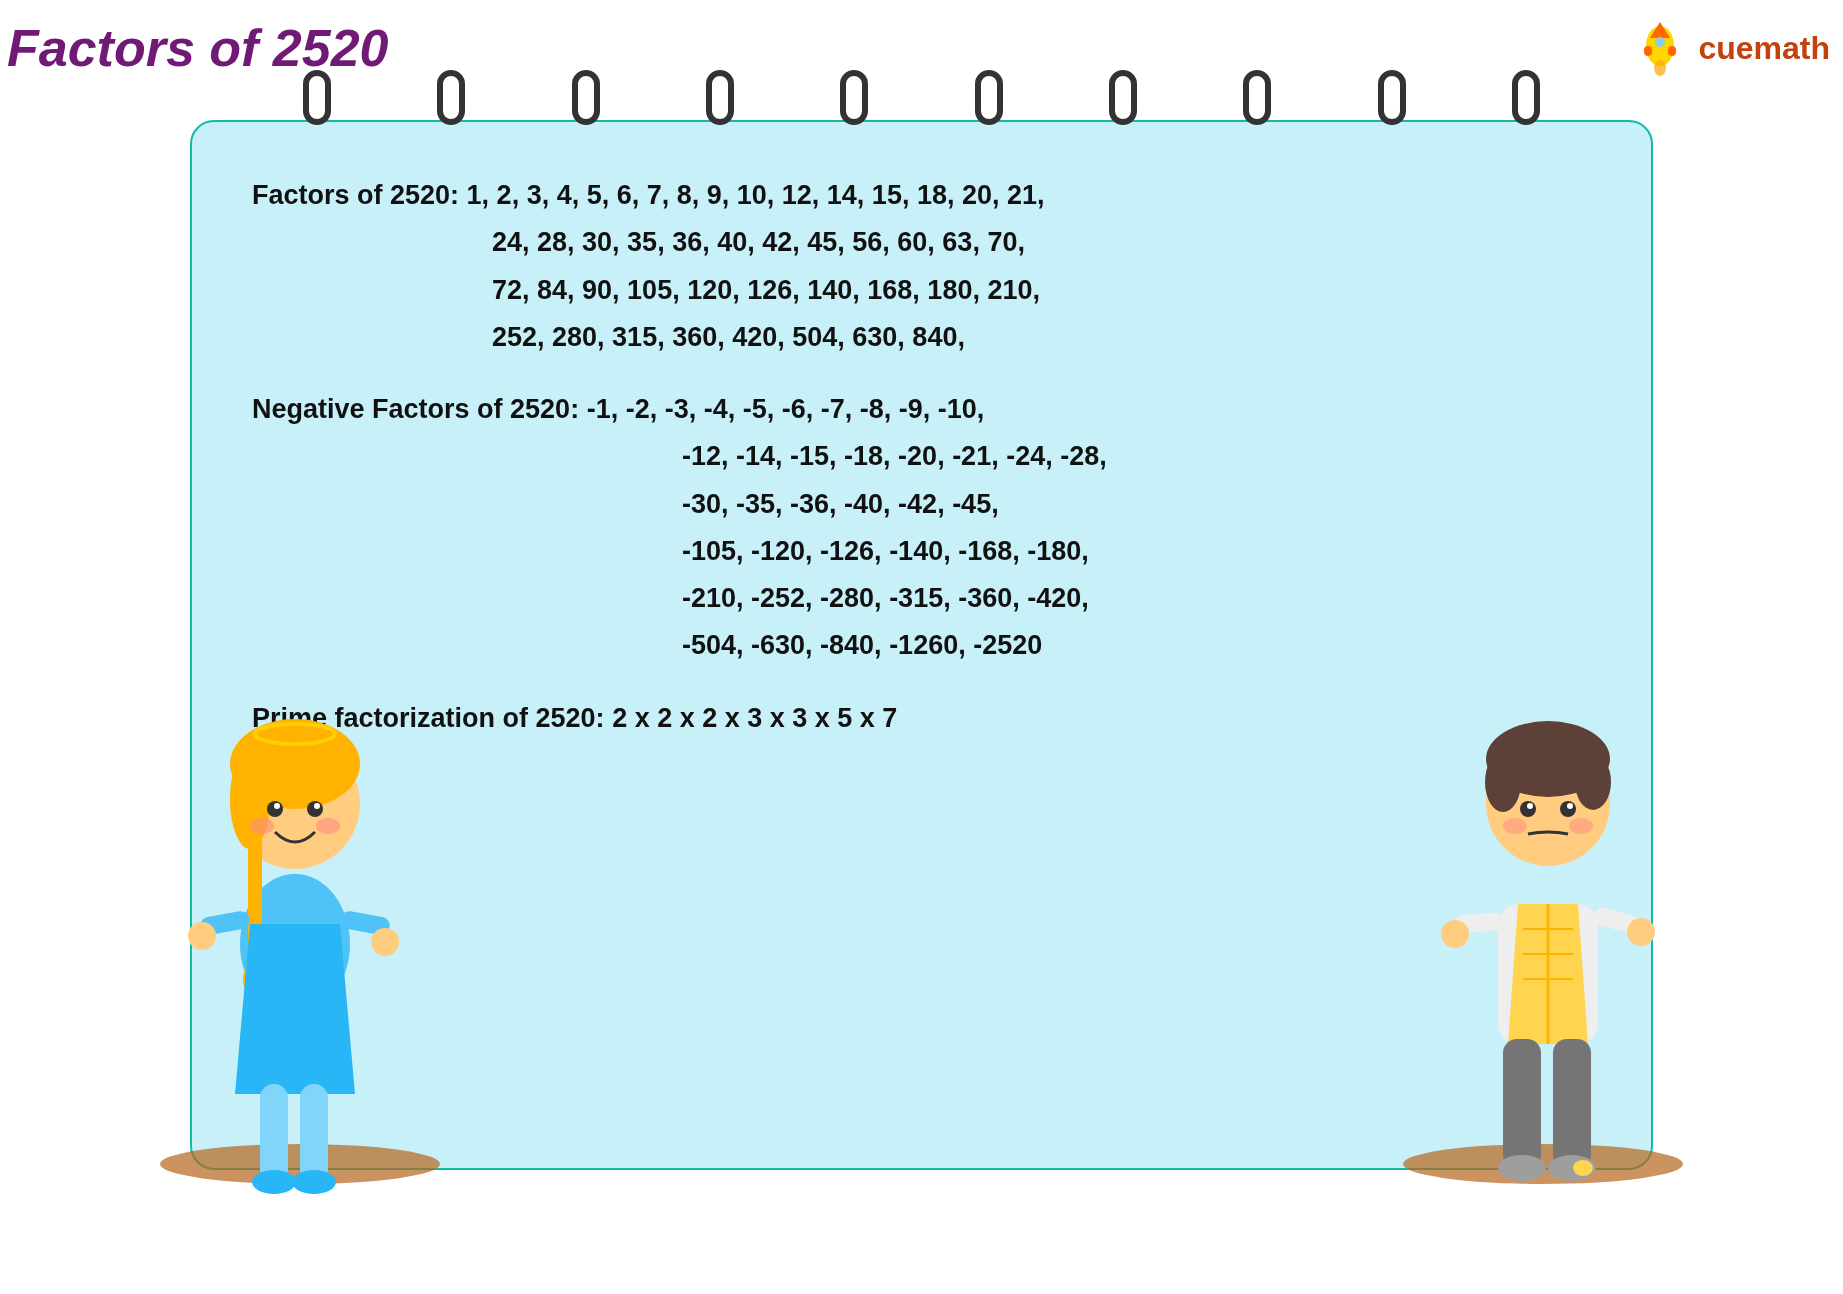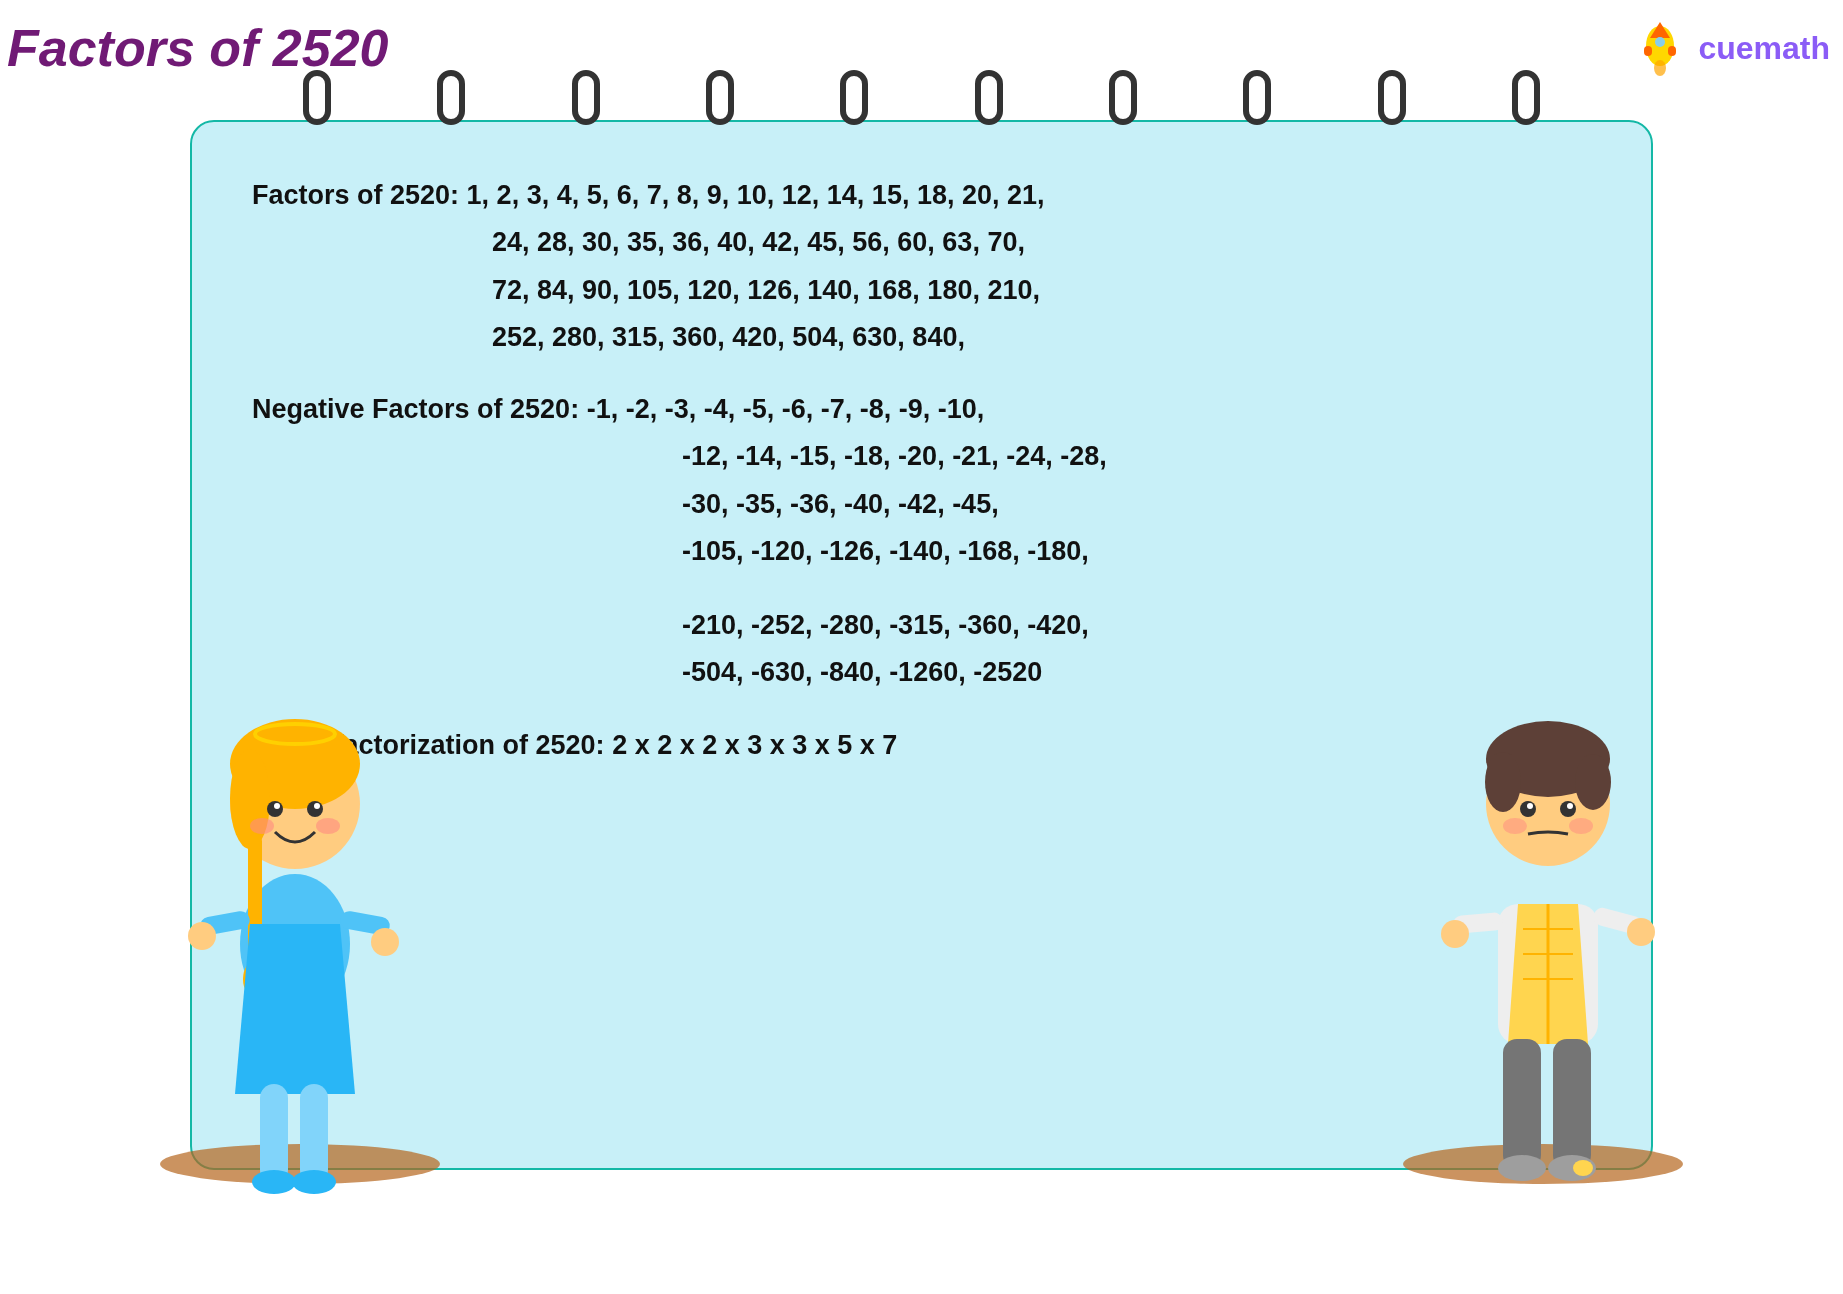--- a/index.html
+++ b/index.html
@@ -42,21 +42,21 @@
     }
 
     .logo-rocket {
       width: 60px;
       height: 60px;
     }
 
     .logo-text {
       font-size: 32px;
       font-weight: bold;
-      color: #8b5cf6;
+      color: #c2410c;
     }
 
     
     .notebook-container {
       position: absolute;
       top: 100px;
       left: 190px;
       right: 190px;
       bottom: 80px;
     }
@@ -204,21 +204,21 @@
       </div>
     </div>
 
     <div class="section">
       <div class="content-text">
         <span>Negative Factors of 2520:</span>
         <span>-1, -2, -3, -4, -5, -6, -7, -8, -9, -10,</span><br>
         <span class="indent2" style="display:block;">-12, -14, -15, -18, -20, -21, -24, -28,</span>
         <span class="indent2" style="display:block;">-30, -35, -36, -40, -42, -45,</span>
         <span class="indent2" style="display:block;">-105, -120, -126, -140, -168, -180,</span>
-        <span class="indent2" style="display:block;margin-top:27px;">-210, -252, -280, -315, -360, -420,</span>
+        <span class="indent2" style="display:block;">-210, -252, -280, -315, -360, -420,</span>
         <span class="indent2" style="display:block;">-504, -630, -840, -1260, -2520</span>
       </div>
     </div>
 
     <div class="section">
       <div class="content-text prime-line">
         <span>Prime factorization of 2520:</span>
         <span>2 x 2 x 2 x 3 x 3 x 5 x 7</span>
       </div>
     </div>

